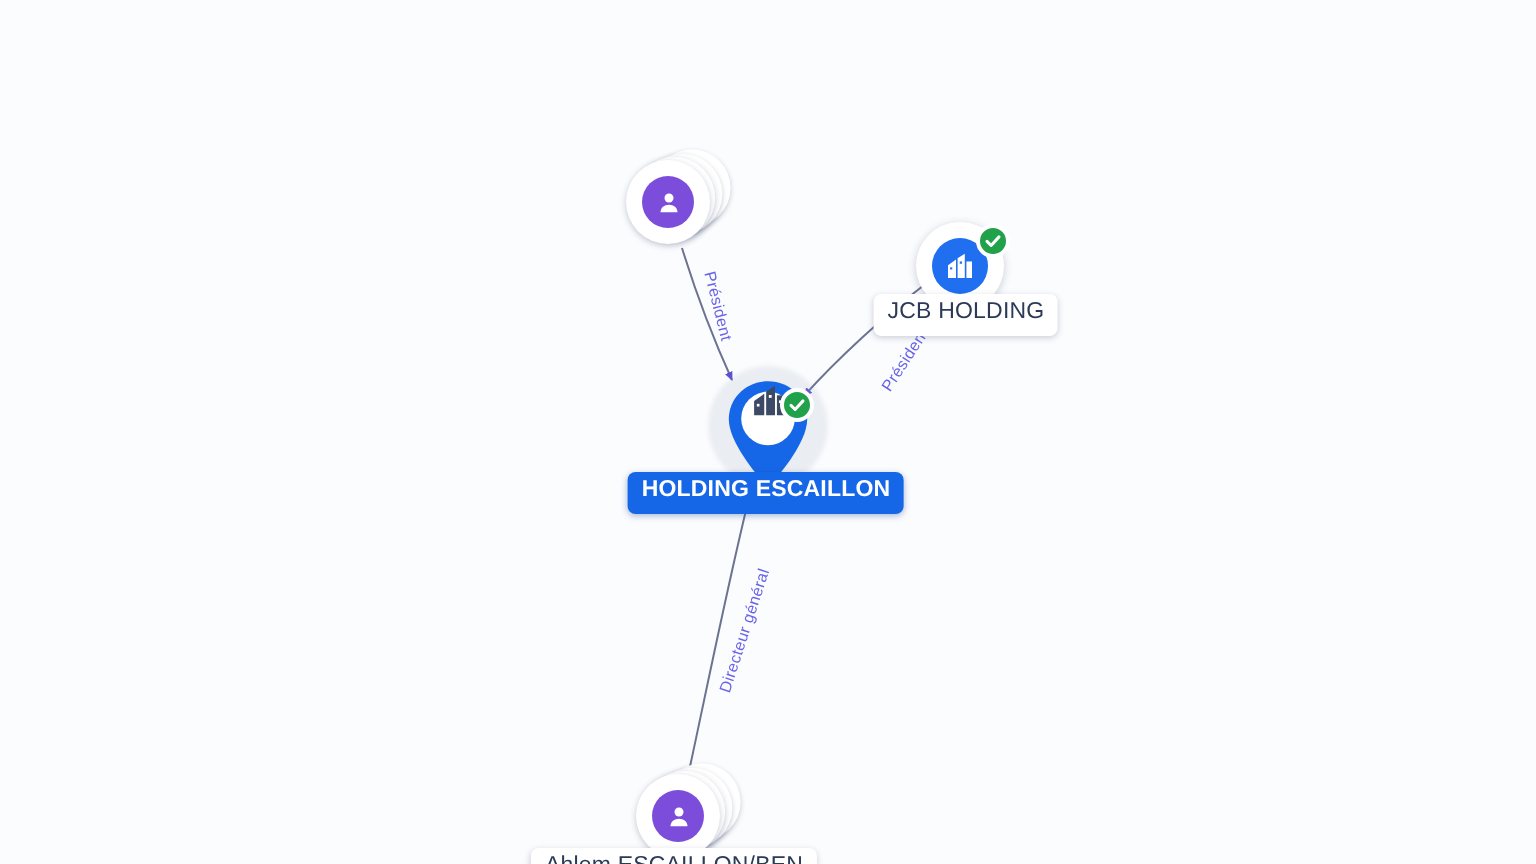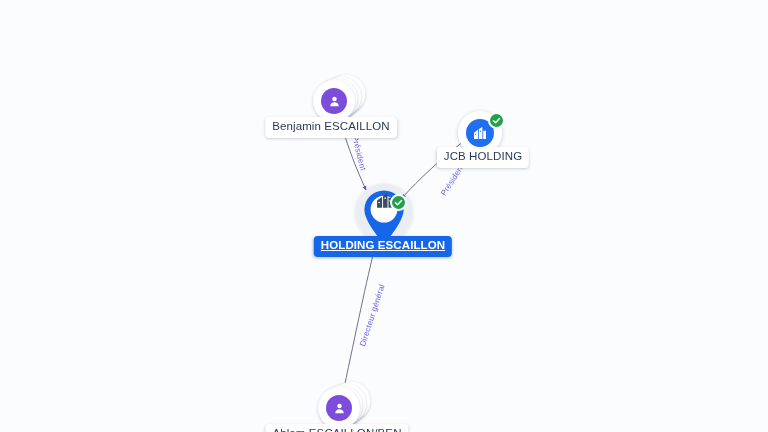--- a/index.html
+++ b/index.html
@@ -203,21 +203,20 @@
       <div class="person-card c0">
         <div class="person-avatar">
           <svg width="15" height="15" viewBox="0 0 24 24" fill="#ffffff">
             <circle cx="12" cy="8" r="3.6"></circle>
             <path d="M5.2 19.4c0-3.9 3.1-6.1 6.8-6.1s6.8 2.2 6.8 6.1z"></path>
           </svg>
         </div>
       </div>
     </div>
   </div>
-  <div class="node-label" style="left:331px; top:117px;">Benjamin ESCAILLON</div>
 
   <div class="node" style="left:480px; top:133px;">
     <div class="company-ring">
       <div class="company-disc">
         <svg width="16" height="16" viewBox="0 0 24 24" fill="#ffffff">
           <path d="M3 21V11.5L9 7.2V21H3z"></path>
           <path d="M10.2 21V6.2l5.4-3.4V21h-5.4z"></path>
           <path d="M16.8 21V8.6H21V21h-4.2z"></path>
           <rect x="4.6" y="13" width="1.6" height="1.6" fill="#1f6ff0"></rect>
           <rect x="11.8" y="8.6" width="1.7" height="1.7" fill="#1f6ff0"></rect>
@@ -249,21 +248,21 @@
         <rect x="11.9" y="8.2" width="1.8" height="1.8" fill="#ffffff"></rect>
         <rect x="18.3" y="11.6" width="1.7" height="1.7" fill="#ffffff"></rect>
       </svg>
     </div>
     <div class="verified-badge" style="left:6px; top:-19px;">
       <svg width="9" height="9" viewBox="0 0 24 24" fill="none" stroke="#ffffff" stroke-width="4" stroke-linecap="round" stroke-linejoin="round">
         <path d="M4 12.5 L9.5 18 L20 6.5"></path>
       </svg>
     </div>
   </div>
-  <div class="node-label selected" style="left:383px; top:236px;text-decoration:underline;">HOLDING ESCAILLON</div>
+  <div class="node-label selected" style="left:383px; top:236px;">HOLDING ESCAILLON</div>
 
   <div class="node" style="left:339px; top:408px;">
     <div class="person-stack">
       <div class="person-card c3"></div>
       <div class="person-card c2"></div>
       <div class="person-card c1"></div>
       <div class="person-card c0">
         <div class="person-avatar">
           <svg width="15" height="15" viewBox="0 0 24 24" fill="#ffffff">
             <circle cx="12" cy="8" r="3.6"></circle>

